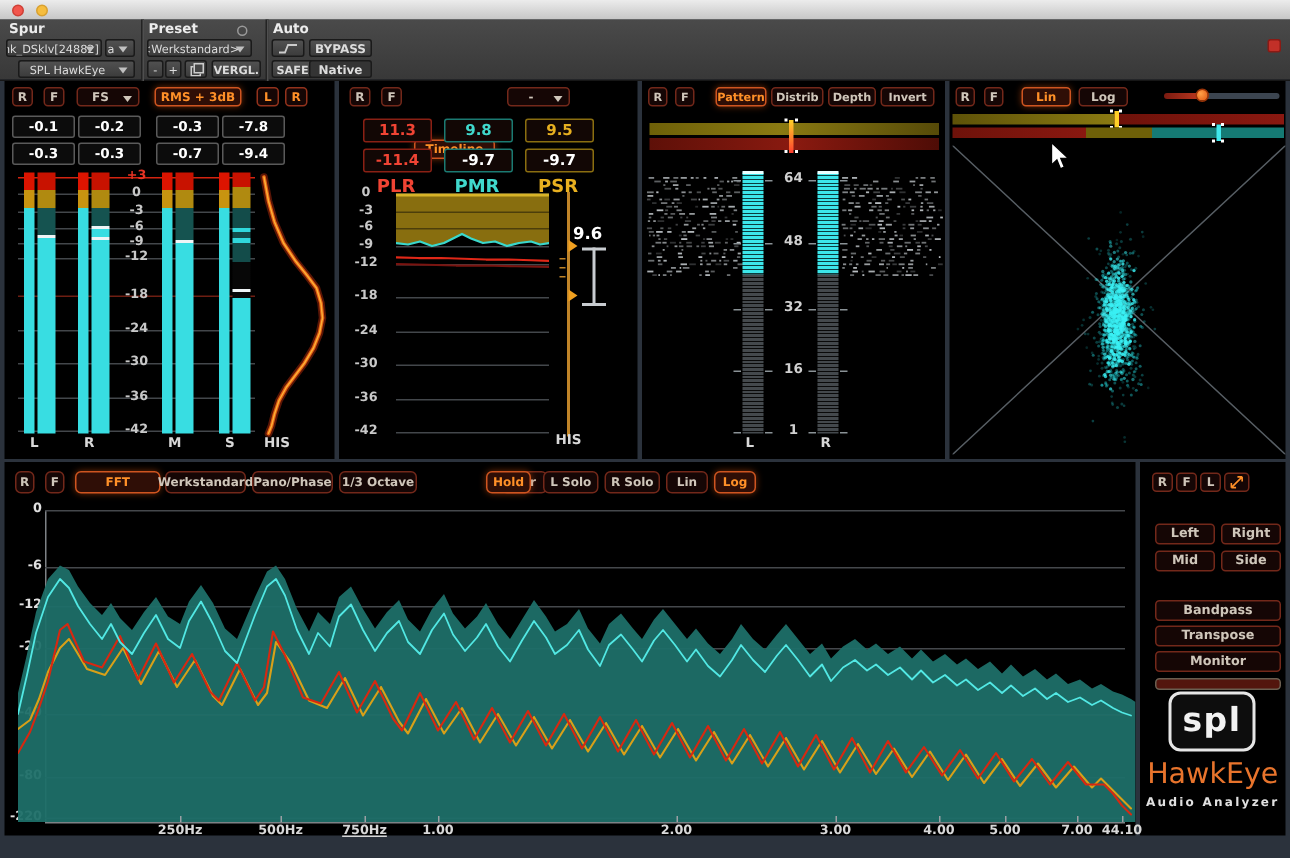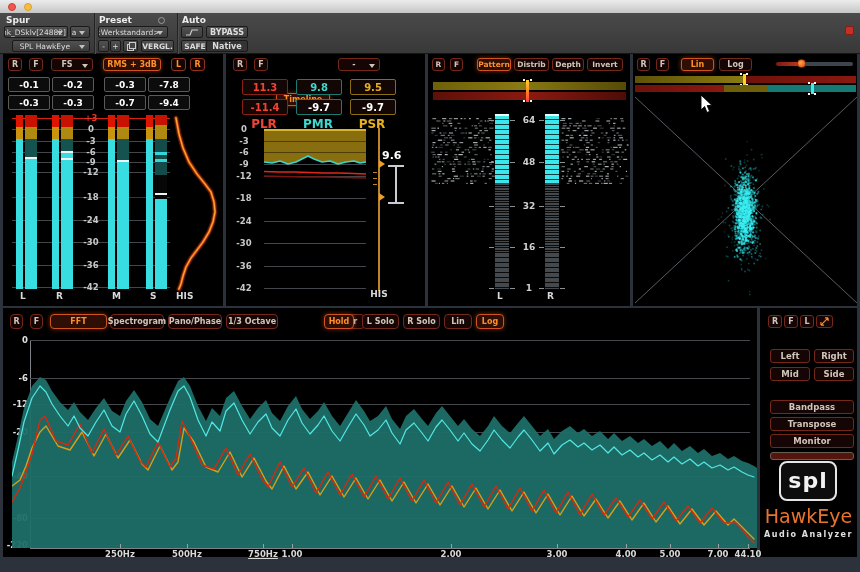--- a/index.html
+++ b/index.html
@@ -1980,21 +1980,21 @@
       <circle cx="117.6" cy="131.1" r="1.1" fill="#3af0f4" fill-opacity="0.49"></circle>
     </svg>
   <svg class="abs" style="left:700px;top:95px" width="14" height="19" viewBox="0 0 14 19">
     <polygon points="1,0 1,15 4.6,11.6 7,17.5 9.6,16.3 7.2,10.6 12,10.4" fill="#ffffff" stroke="#000000" stroke-width="0.9"></polygon>
   </svg>
 
   <div>
       <div class="btn tb" style="top: 314px; left: 10px; width: 13px;">R</div>
       <div class="btn tb" style="top: 314px; left: 30px; width: 13px;">F</div>
       <div class="btn tb active" style="top: 314px; left: 50px; width: 57px;">FFT</div>
-      <div class="btn tb" style="top: 314px; left: 110px; width: 54px;">Spectrogram</div>
+      <div class="btn tb" style="top: 314px; left: 110px; width: 54px;">Werkstandard</div>
       <div class="btn tb" style="top: 314px; left: 168px; width: 54px;">Pano/Phase</div>
       <div class="btn tb" style="top: 314px; left: 226px; width: 52px;">1/3 Octave</div>
       <div class="btn tb" style="top: 314px; left: 286px; width: 31px; margin-left: 48px;">Bar</div>
       <div class="btn tb active" style="top: 314px; left: 324px; width: 30px;">Hold</div>
       <div class="btn tb" style="top: 314px; left: 362px; width: 37px;">L Solo</div>
       <div class="btn tb" style="top: 314px; left: 403px; width: 37px;">R Solo</div>
       <div class="btn tb" style="top: 314px; left: 444px; width: 28px;">Lin</div>
       <div class="btn tb active" style="top: 314px; left: 476px; width: 28px;">Log</div>
     </div>
   <div class="abs" style="left:30px;top:340px;width:1px;height:208px;background:#7e8286"></div>
@@ -2020,21 +2020,21 @@
   <svg id="spec-svg" class="abs" style="left:12px;top:336px" width="745" height="212" viewBox="0 0 745 212">
       <polyline points="56,141 736,141" fill="none" stroke="#a02818" stroke-width="0.8" stroke-opacity="0.55" stroke-linejoin="round" stroke-linecap="round"></polyline>
       <polygon points="0,126 6,100 12,72 20,50 28,41 34,44 40,55 48,66 56,74 62,66 68,76 76,84 84,72 92,62 100,75 108,80 114,65 122,54 130,66 138,83 146,90 152,76 158,62 166,45 172,41 178,50 186,70 194,85 200,72 208,80 214,62 222,55 230,70 238,83 246,72 254,64 260,77 268,85 276,70 284,60 290,73 298,83 306,75 312,66 320,80 328,90 336,77 344,64 352,75 358,85 366,80 374,70 380,83 388,93 394,80 402,73 410,83 416,90 424,77 430,70 438,80 446,90 452,83 460,93 468,100 476,90 482,80 490,90 498,97 506,87 512,80 520,90 528,100 536,93 542,103 550,95 558,90 566,97 572,93 580,100 588,95 596,103 602,97 610,105 618,100 626,107 632,103 640,110 648,105 656,113 662,107 670,115 678,110 686,117 692,113 700,120 708,117 716,123 722,120 730,125 736,127 742,130 745,132 745,212 0,212" fill="#1d6f68" fill-opacity="0.95"></polygon>
       <polyline points="0,150 8,144 14,130 20,112 28,96 34,90 46,110 58,114 70,96 82,120 94,98 106,122 118,104 130,128 136,134 148,110 160,134 166,126 172,92 182,106 194,131 206,136 218,116 230,141 242,122 254,145 260,153 272,130 284,153 296,136 308,159 320,140 332,161 344,142 356,163 368,144 380,165 392,146 404,167 416,148 428,169 440,150 452,171 464,152 476,173 488,154 500,175 512,156 524,177 536,158 548,179 560,160 572,180 584,163 596,182 608,165 620,184 632,167 644,186 656,170 668,188 680,173 692,189 704,175 716,189 722,183 730,191 736,197 742,203" fill="none" stroke="#d8a018" stroke-width="1.4" stroke-opacity="1" stroke-linejoin="round" stroke-linecap="round"></polyline>
       <polyline points="0,166 8,152 14,136 20,118 28,84 33,80 44,105 56,109 68,88 80,117 92,93 104,119 116,100 128,125 134,131 146,106 158,131 164,122 170,85 178,101 190,129 202,133 214,112 226,139 238,118 250,143 256,151 268,126 280,151 292,132 304,157 316,136 328,159 340,138 352,161 364,140 376,163 388,142 400,165 412,144 424,167 436,146 448,169 460,148 472,171 484,150 496,173 508,152 520,175 532,154 544,177 556,156 568,179 580,158 592,179 604,162 616,181 628,164 640,183 652,166 664,185 676,170 688,187 700,172 712,187 724,187 730,193 736,201 742,207" fill="none" stroke="#d82810" stroke-width="1.4" stroke-opacity="1" stroke-linejoin="round" stroke-linecap="round"></polyline>
       <polyline points="0,140 6,114 12,86 20,62 28,50 34,56 40,68 48,80 56,90 62,80 68,92 76,100 84,86 92,74 100,90 108,96 114,78 122,65 130,80 138,98 146,106 152,90 158,74 166,55 172,50 178,61 186,84 194,100 200,86 208,95 214,75 222,67 230,84 238,98 246,86 254,78 260,92 268,100 276,84 284,73 290,87 298,98 306,89 312,80 320,95 328,105 336,91 344,78 352,89 358,100 366,94 374,84 380,97 388,108 394,94 402,87 410,97 416,105 424,91 430,84 438,94 446,105 452,97 460,108 468,115 476,104 482,94 490,104 498,112 506,101 512,94 520,104 528,115 536,107 542,118 550,109 558,104 566,111 572,107 580,114 588,109 596,117 602,111 610,119 618,114 626,121 632,117 640,124 648,119 656,126 662,121 670,128 678,123 686,130 692,126 700,132 708,129 716,134 722,131 730,136 736,139 742,141" fill="none" stroke="#52e8e4" stroke-width="1.2" stroke-opacity="1" stroke-linejoin="round" stroke-linecap="round"></polyline>
     </svg>
   <div>
       <div class="xlab" style="left: 100px;"><span class="tick"></span><span>250Hz</span></div>
       <div class="xlab" style="left: 167px;"><span class="tick"></span><span>500Hz</span></div>
-      <div class="xlab" style="left: 243px; text-decoration: underline;"><span class="tick"></span><span>750Hz</span></div>
+      <div class="xlab" style="left: 223px; text-decoration: underline;"><span class="tick"></span><span>750Hz</span></div>
       <div class="xlab" style="left: 272px;"><span class="tick"></span><span>1.00</span></div>
       <div class="xlab" style="left: 431px;"><span class="tick"></span><span>2.00</span></div>
       <div class="xlab" style="left: 537px;"><span class="tick"></span><span>3.00</span></div>
       <div class="xlab" style="left: 606px;"><span class="tick"></span><span>4.00</span></div>
       <div class="xlab" style="left: 650px;"><span class="tick"></span><span>5.00</span></div>
       <div class="xlab" style="left: 698px;"><span class="tick"></span><span>7.00</span></div>
       <div class="xlab" style="left: 728px;"><span class="tick"></span><span>44.10</span></div>
     </div>
 
   <div>

